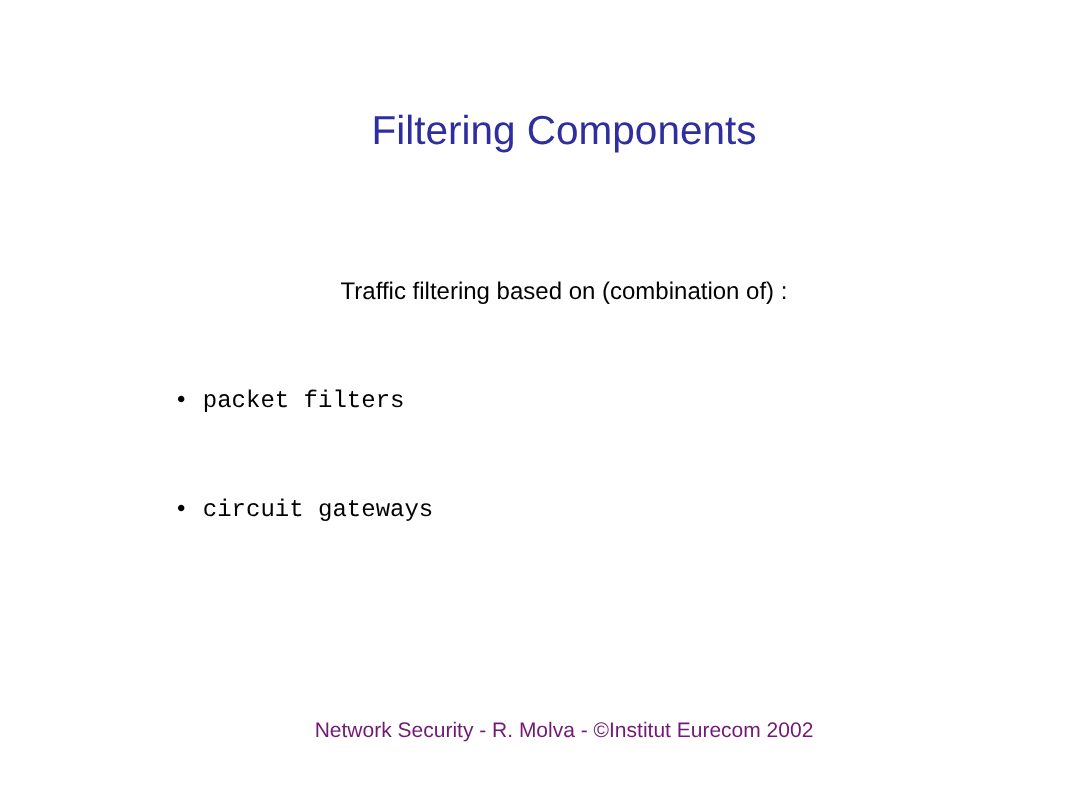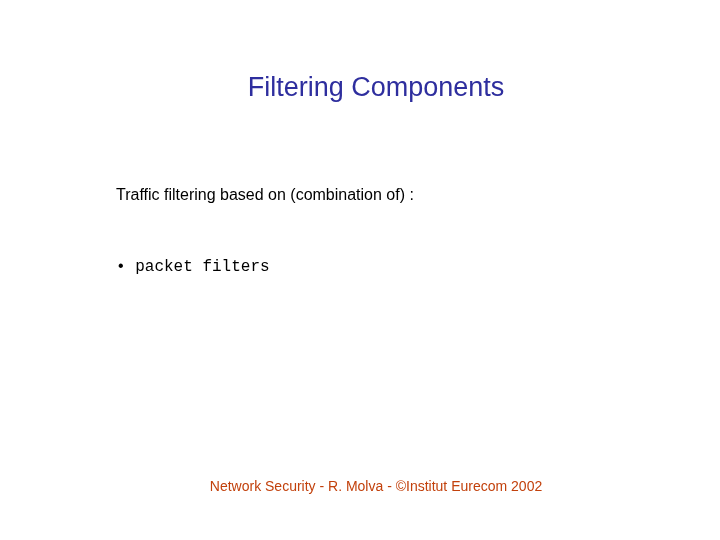--- a/index.html
+++ b/index.html
@@ -29,40 +29,42 @@
       position: absolute;
       top: 120px;
       left: 52px;
       right: 52px;
       color: #000000;
       font-size: 16px;
       line-height: 1.4;
     }
     .intro {
       margin-bottom: 18px;
+      text-align: center;
     }
     .bullet {
       margin-bottom: 18px;
       font-family: Liberation Mono, monospace;
     }
     .footer {
       position: absolute;
       bottom: 30px;
       left: 0;
       right: 0;
       text-align: center;
       font-size: 14px;
-      color: #c2410c;
+      color: #701a75;
     }
   </style>
 </head>
 <body>
 
 <div class="slide">
   <h1 class="title">Filtering Components</h1>
 
   <div class="content">
     <div class="intro">Traffic filtering based on (combination of) :</div>
     <div class="bullet">• packet filters</div>
+    <div class="bullet">• circuit gateways</div>
   </div>
 
   <div class="footer">Network Security - R. Molva - ©Institut Eurecom 2002</div>
 </div>
 
 </body></html>

